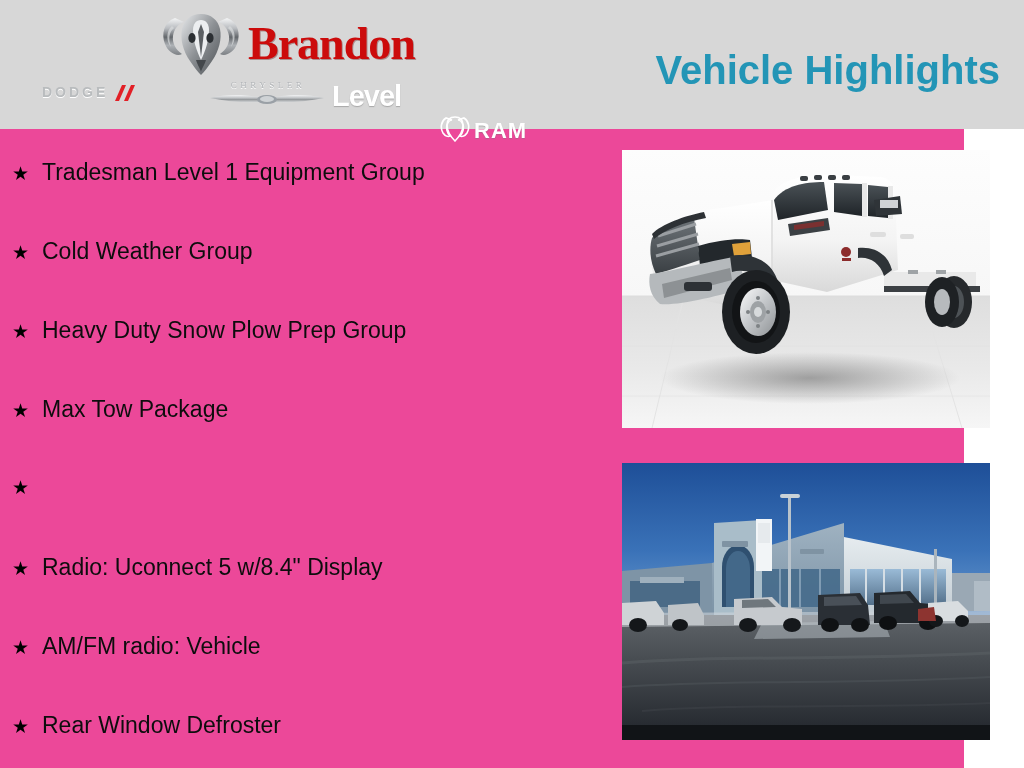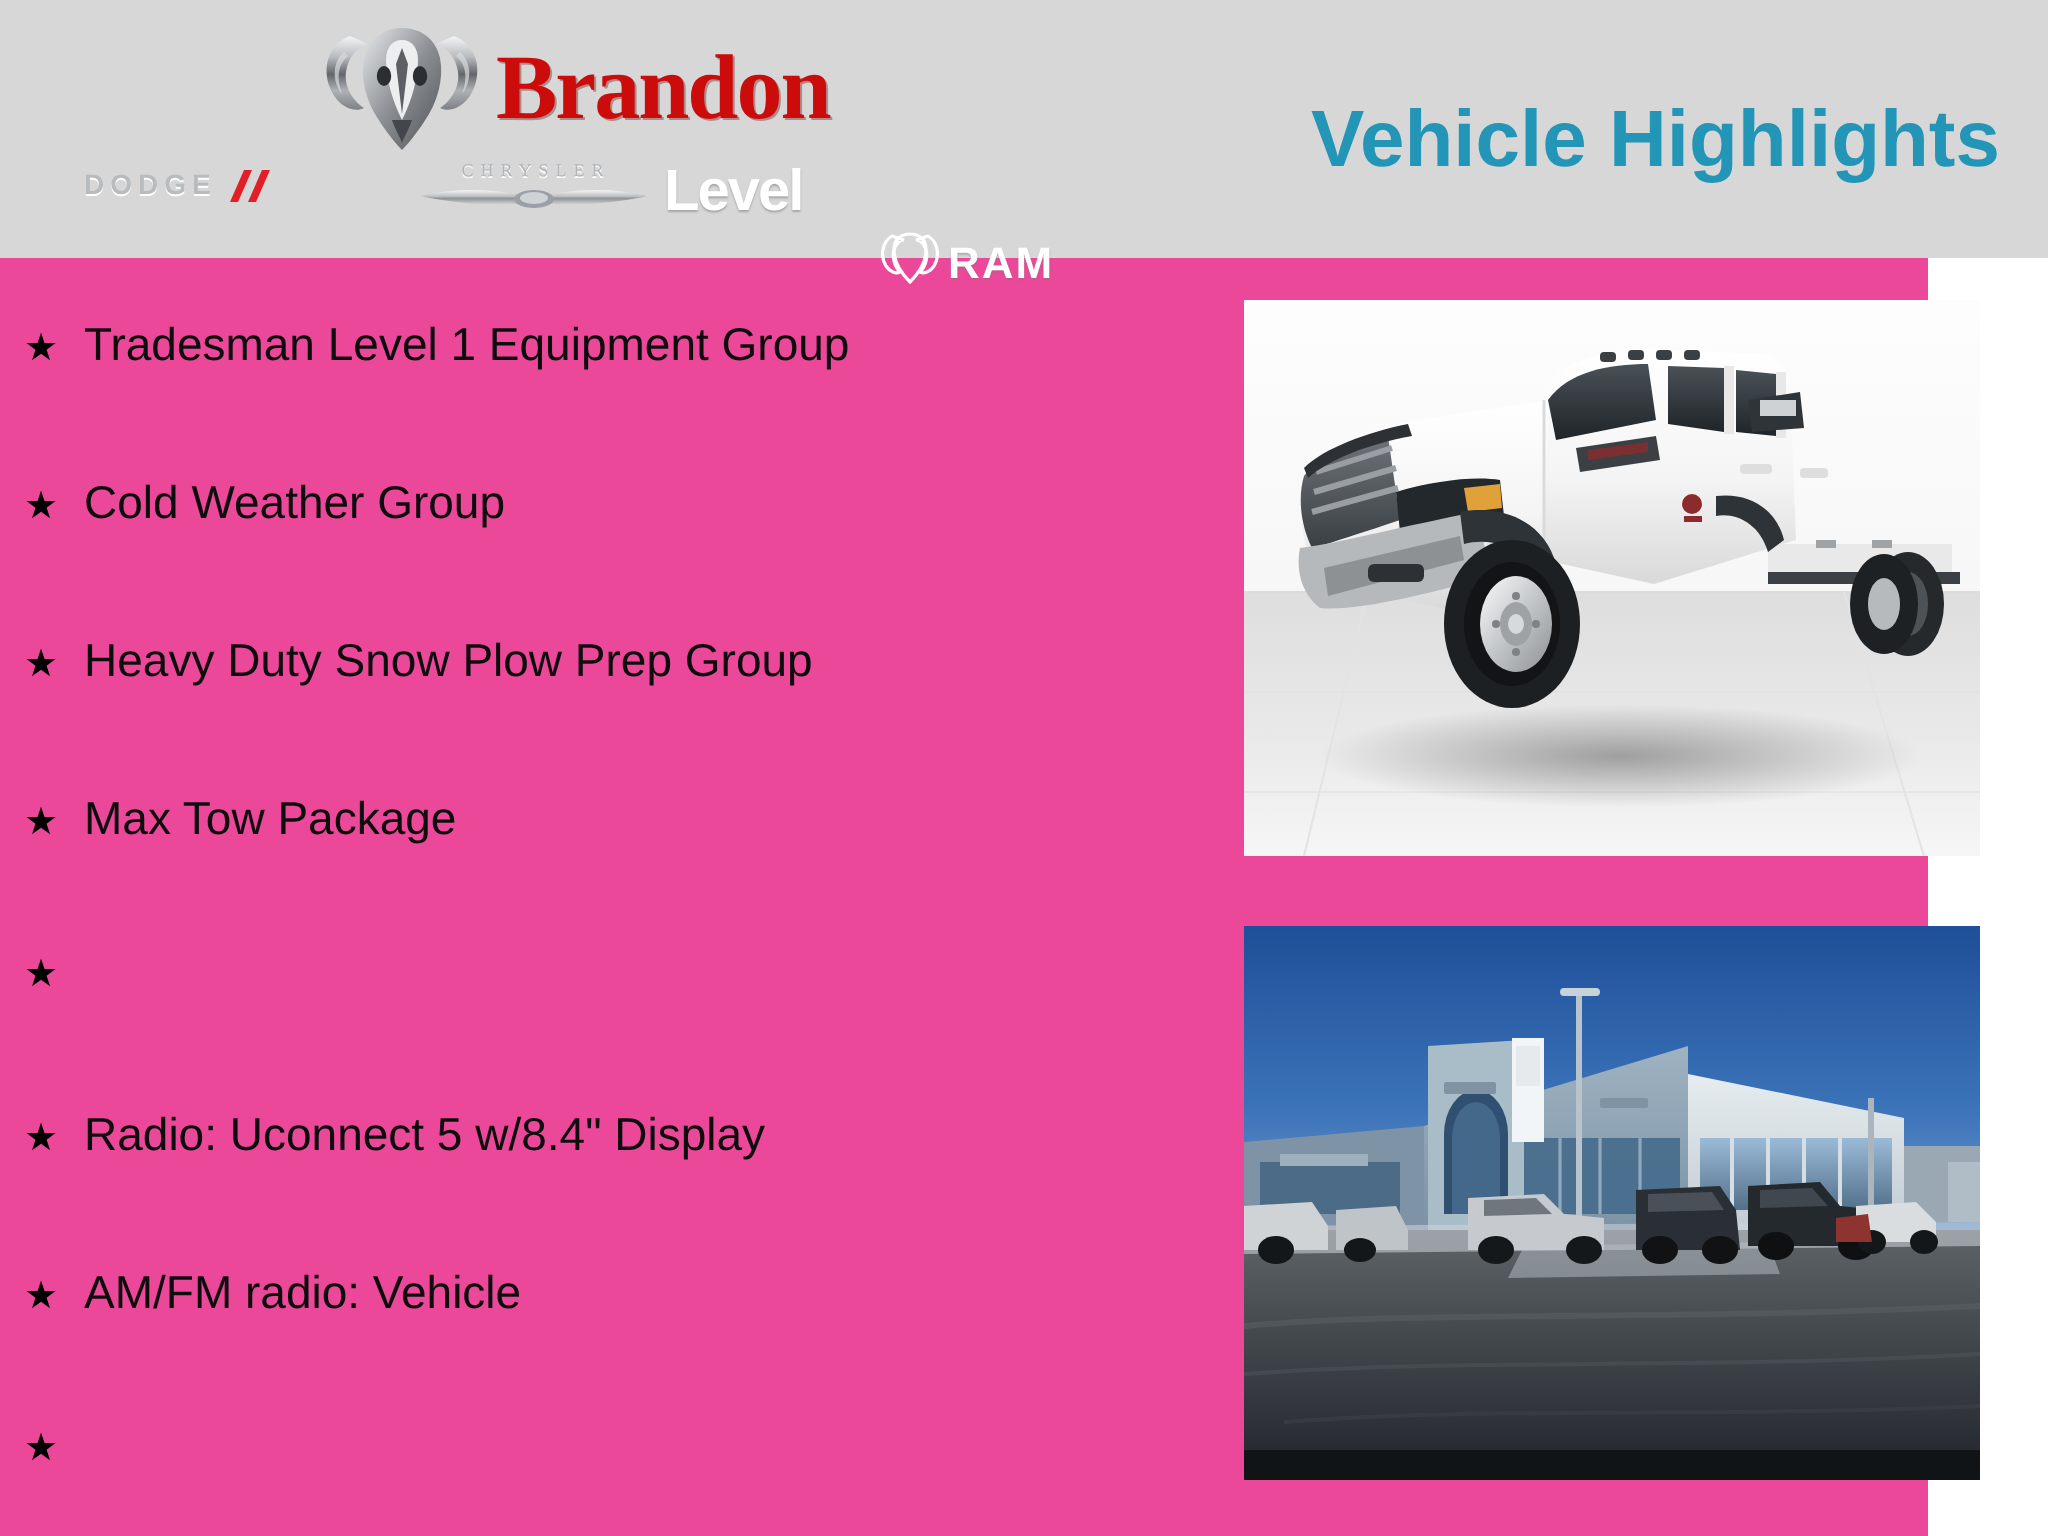--- a/index.html
+++ b/index.html
@@ -335,20 +335,21 @@
       <span class="hl-text">Radio: Uconnect 5 w/8.4" Display</span>
     </div>
 
     <div class="hl-item" style="top:492px">
       <span class="hl-star">★</span>
       <span class="hl-text">AM/FM radio: Vehicle</span>
     </div>
 
     <div class="hl-item" style="top:571px">
       <span class="hl-star">★</span>
+      <span class="hl-text">Rear Window Defroster</span>
     </div>
 
   </div>
 
   <div class="photo photo-truck">
     <svg class="ph-svg" viewBox="0 0 368 278" preserveAspectRatio="none">
       <defs>
         <linearGradient id="bgTop" x1="0" y1="0" x2="0" y2="1">
           <stop offset="0%" stop-color="#fdfdfd"></stop>
           <stop offset="100%" stop-color="#f7f7f7"></stop>

